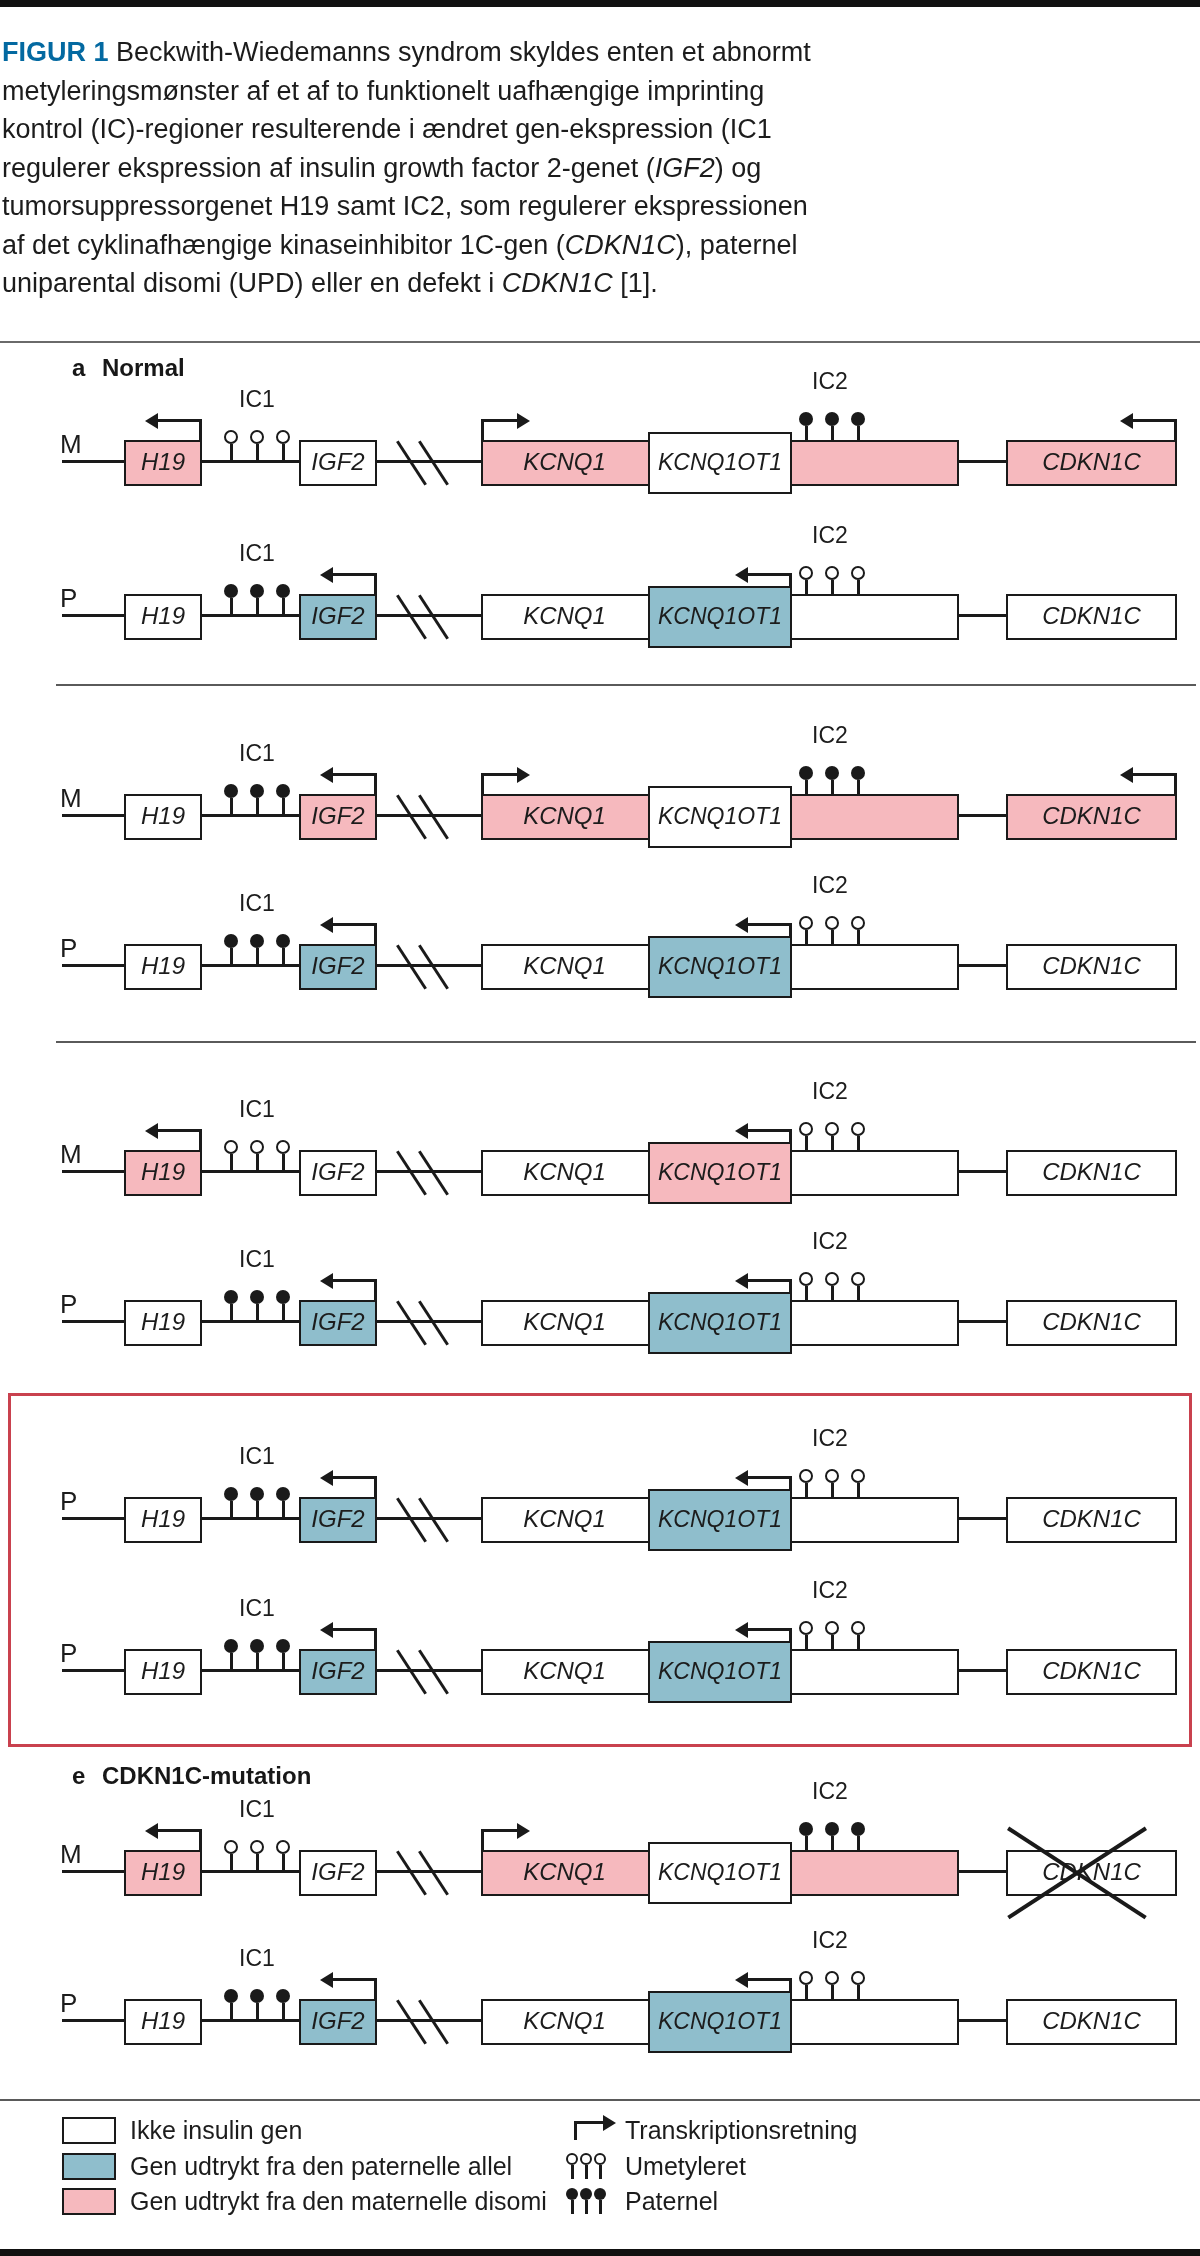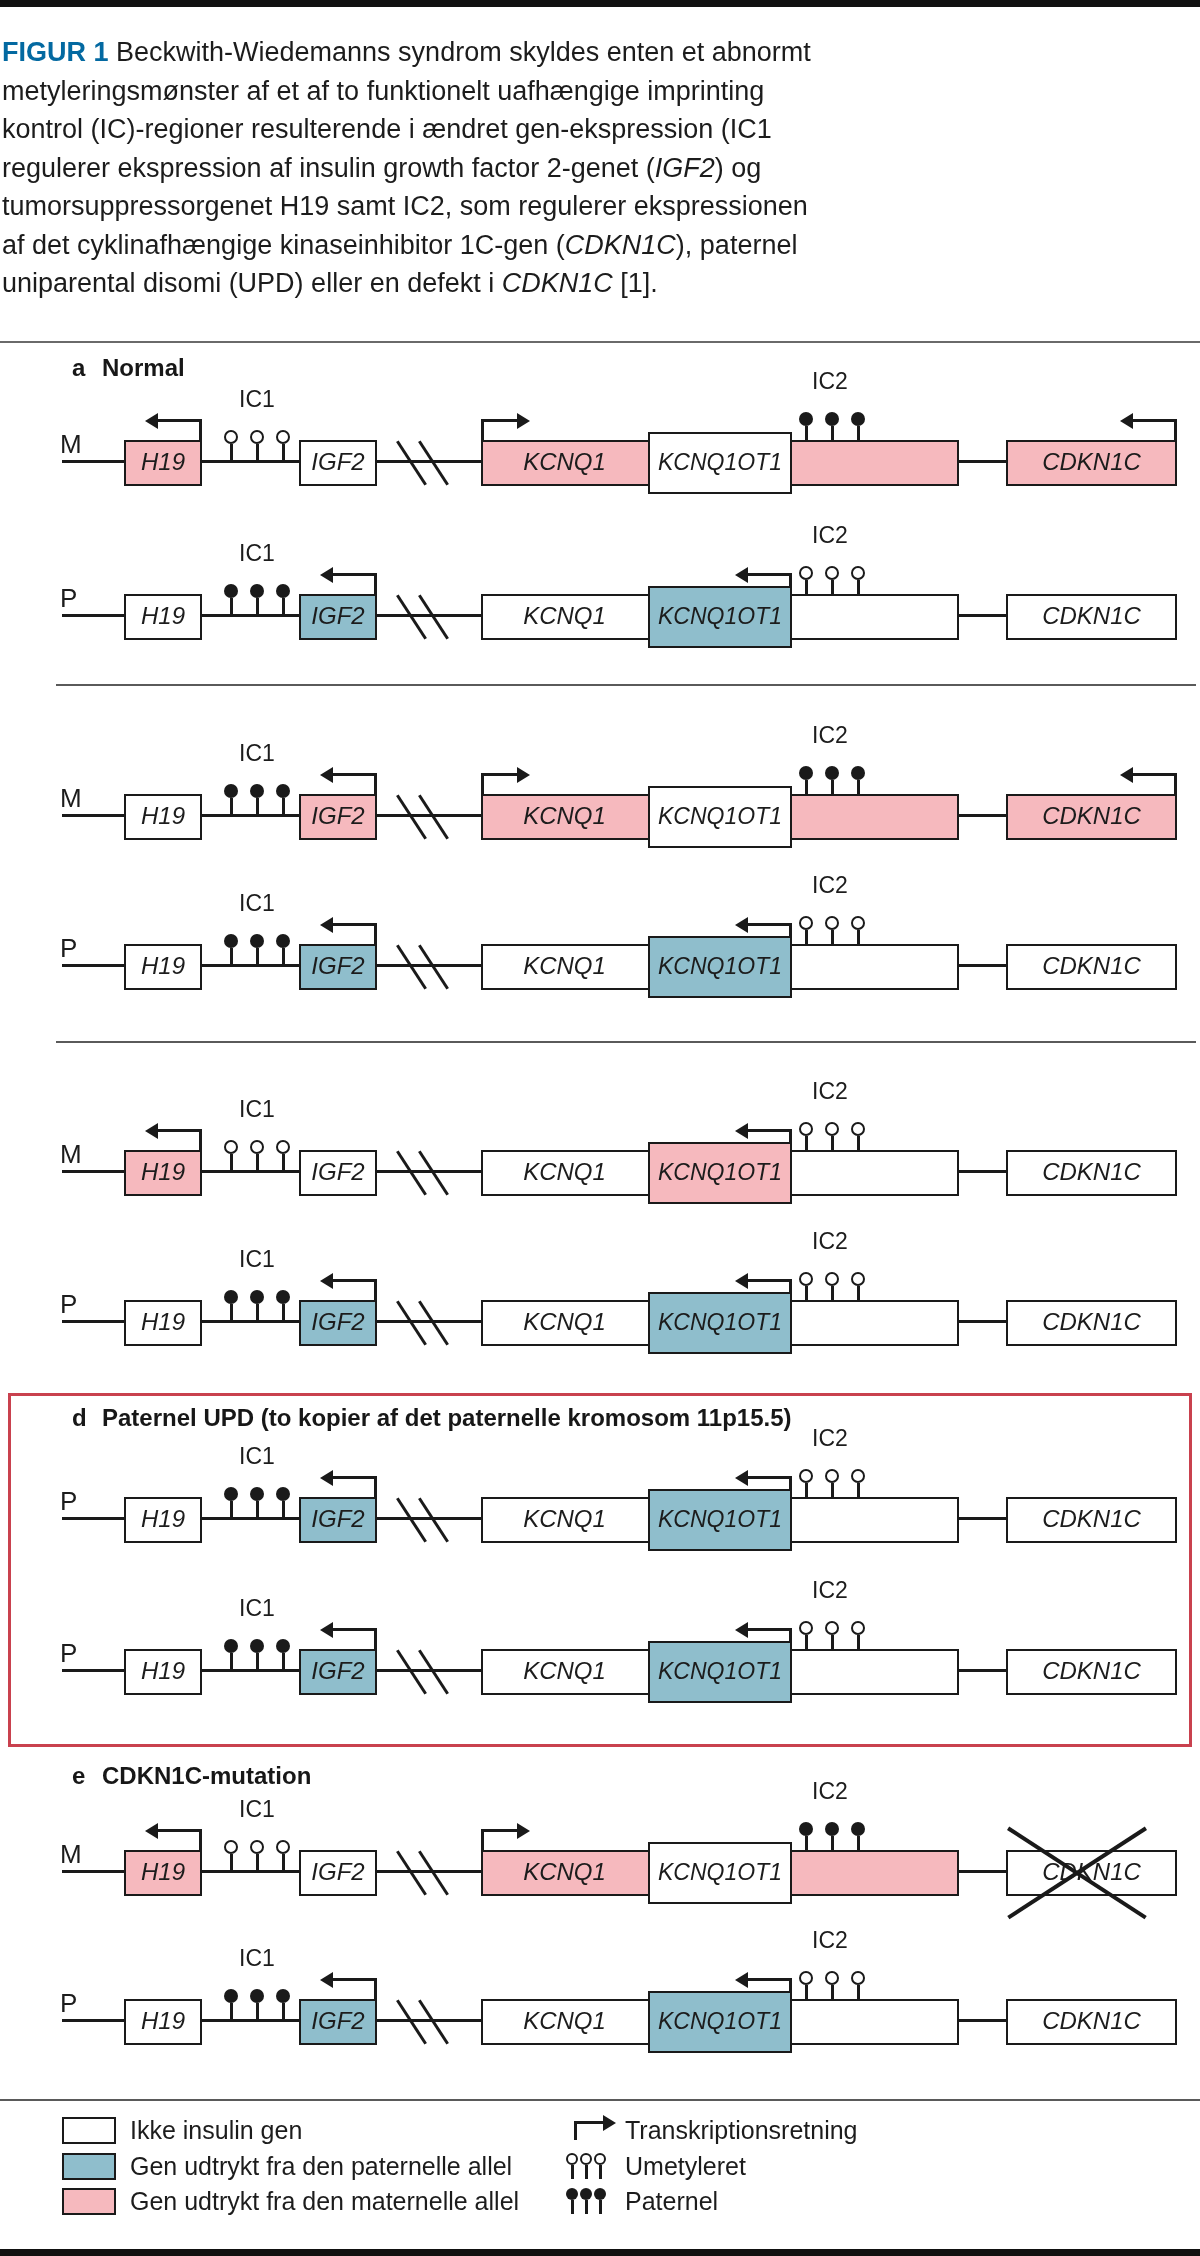--- a/index.html
+++ b/index.html
@@ -29,21 +29,20 @@
   <div class="caption">
     <span class="fig-label">FIGUR 1</span><span> Beckwith-Wiedemanns syndrom skyldes enten et abnormt metyleringsmønster af et af to funktionelt uafhængige imprinting kontrol (IC)-regioner resulterende i ændret gen-ekspression (IC1 regulerer ekspression af insulin growth factor 2-genet (</span><span class="it">IGF2</span><span>) og tumorsuppressorgenet H19 samt IC2, som regulerer ekspressionen af det cyklinafhængige kinaseinhibitor 1C-gen (</span><span class="it">CDKN1C</span><span>), paternel uniparental disomi (UPD) eller en defekt i </span><span class="it">CDKN1C</span><span> [1].</span>
   </div>
 
   <div class="sep" style="left:0;top:341px;width:1200px;background:#6a6a6a;"></div>
   <div class="sep" style="left:56px;top:684px;width:1140px;"></div>
   <div class="sep" style="left:56px;top:1041px;width:1140px;"></div>
   <div class="sep" style="left:0;top:2099px;width:1200px;"></div>
 
   <div class="panel-header" style="top:354px;"><span class="letter">a</span><span>Normal</span></div>
-  <div class="panel-header" style="top:1404px;"><span class="letter">d</span><span>Paternel UPD (to kopier af det paternelle kromosom 11p15.5)</span></div>
   <div class="panel-header" style="top:1762px;"><span class="letter">e</span><span>CDKN1C-mutation</span></div>
 
   <div class="red-box"></div>
 
   <div id="rows-root">
       <div style="position: absolute; left: 62px; top: 368px; width: 1118px; height: 135px;">
         <div style="position: absolute; left: 0px; top: 92px; width: 1115px; height: 3px; background: rgb(26, 26, 26); z-index: 1;"></div>
         <div style="position: absolute; left: -2px; top: 62px; font-size: 26px; line-height: 28px;">M</div>
         <div style="position: absolute; left: 62px; top: 72px; width: 78px; height: 46px; border: 2.5px solid rgb(26, 26, 26); background: rgb(246, 185, 190); box-sizing: border-box; text-align: center; font-style: italic; font-size: 24px; line-height: 40px; z-index: 2;">H19</div>
         <div style="position: absolute; left: 137px; top: 51px; width: 3px; height: 21px; background: rgb(26, 26, 26); z-index: 4;"></div>
@@ -371,21 +370,21 @@
         <div style="position: absolute; left: 944px; top: 72px; width: 171px; height: 46px; border: 2.5px solid rgb(26, 26, 26); background: rgb(255, 255, 255); box-sizing: border-box; text-align: center; font-style: italic; font-size: 24px; line-height: 40px; z-index: 2;">CDKN1C</div>
       </div>
     </div>
 
   <div>
     <div class="swatch" style="left:62px;top:2117px;background:#fff;"></div>
     <div class="legend-text" style="left:130px;top:2117px;">Ikke insulin gen</div>
     <div class="swatch" style="left:62px;top:2153px;background:#8FBECC;"></div>
     <div class="legend-text" style="left:130px;top:2153px;">Gen udtrykt fra den paternelle allel</div>
     <div class="swatch" style="left:62px;top:2188px;background:#F6B9BE;"></div>
-    <div class="legend-text" style="left:130px;top:2188px;">Gen udtrykt fra den maternelle allel</div>
+    <div class="legend-text" style="left:130px;top:2188px;">Gen udtrykt fra den maternelle disomi</div>
 
     <div>
       <div class="abs" style="left:574px;top:2121px;width:3px;height:19px;background:#1a1a1a;"></div>
       <div class="abs" style="left:574px;top:2121px;width:29px;height:3px;background:#1a1a1a;"></div>
       <div class="abs" style="left:603px;top:2114.5px;width:0;height:0;border-top:8px solid transparent;border-bottom:8px solid transparent;border-left:13px solid #1a1a1a;"></div>
     </div>
     <div class="legend-text" style="left:625px;top:2117px;">Transkriptionsretning</div>
 
     <div id="legend-lolli-open">
         <div style="position: absolute; left: 571px; top: 2165px; width: 2.5px; height: 14px; background: rgb(26, 26, 26);"></div>

